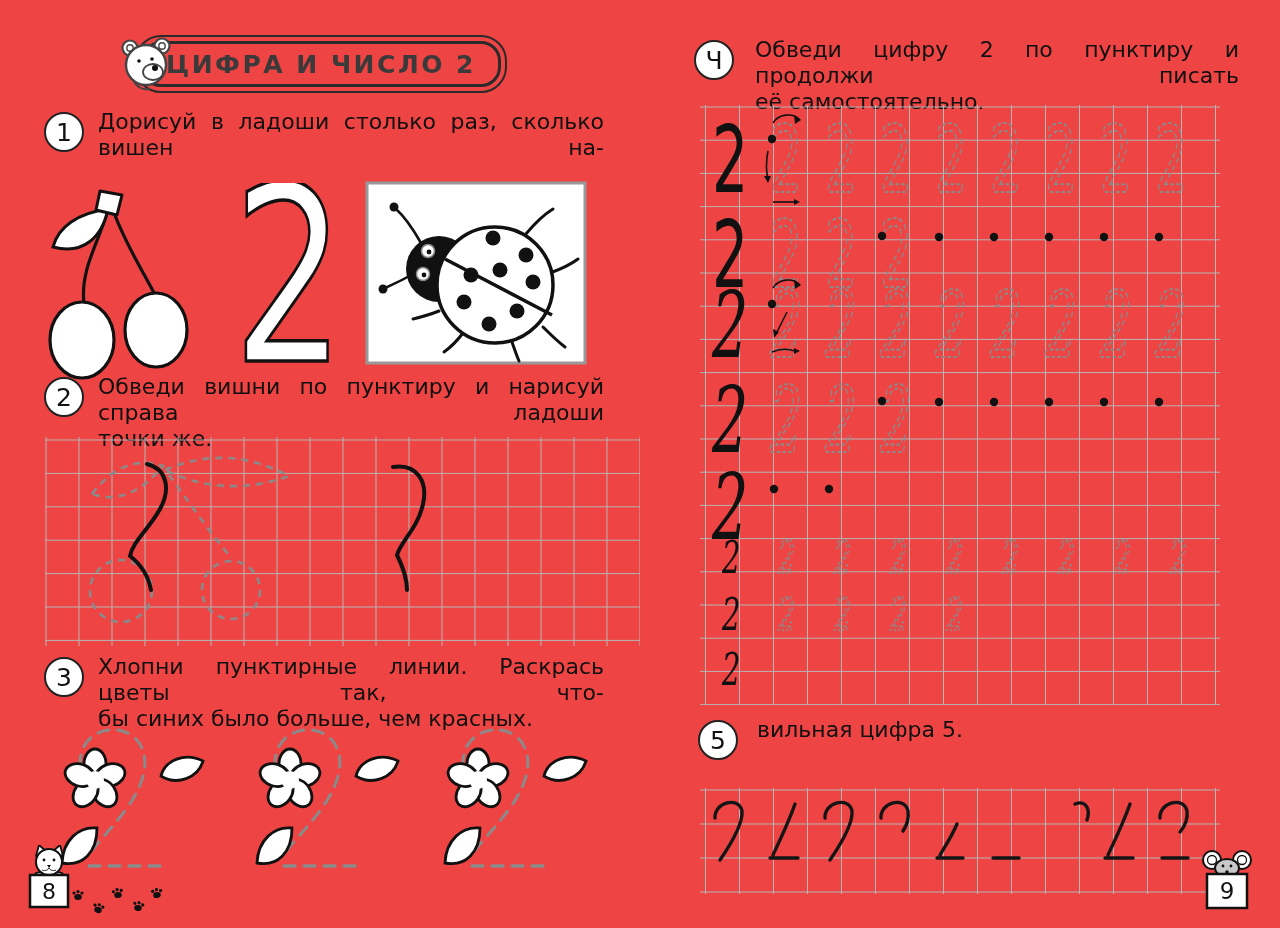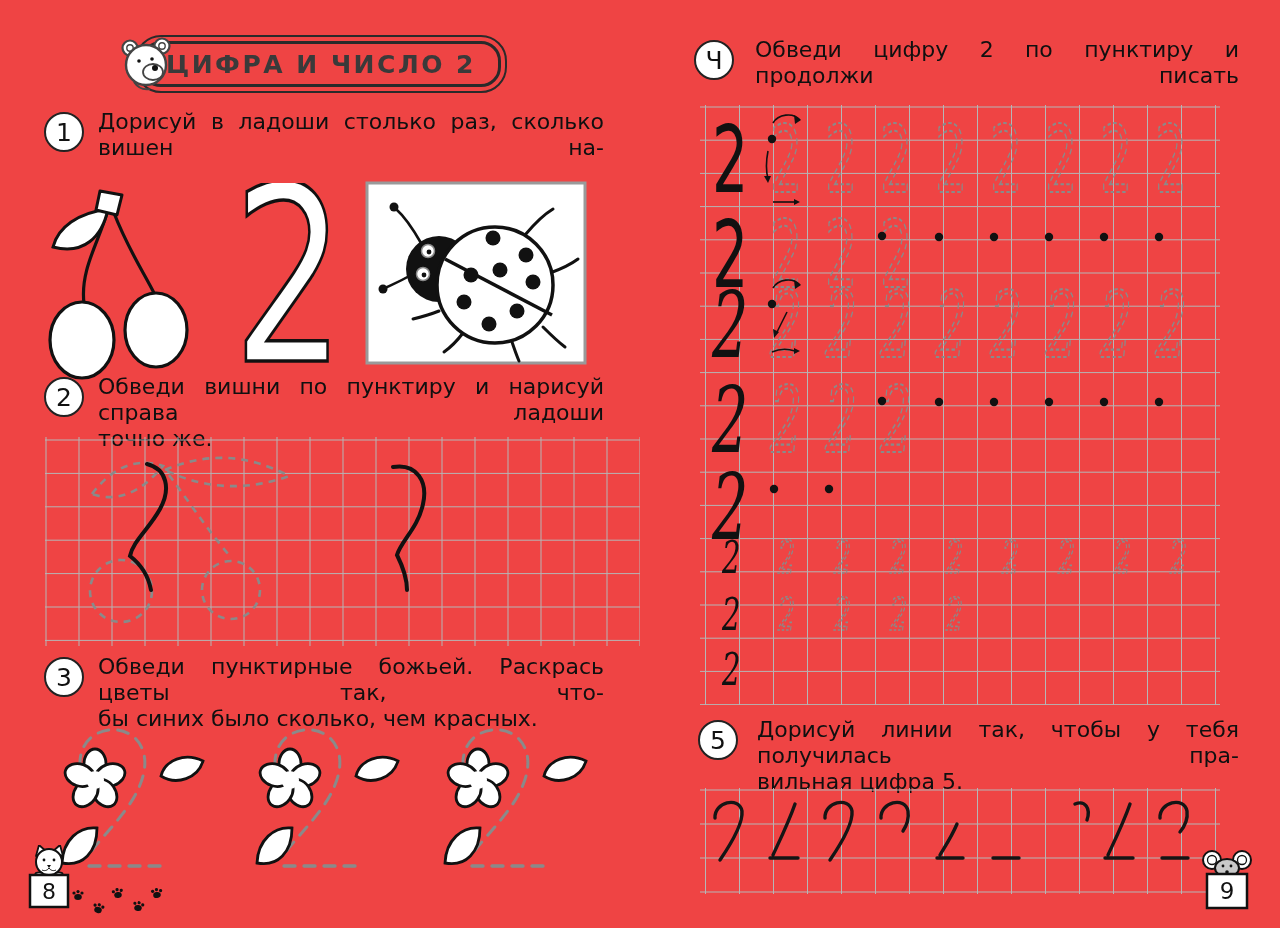--- a/index.html
+++ b/index.html
@@ -94,21 +94,21 @@
           <circle cx="152" cy="130" r="7.5"></circle>
       </g>
     </g>
   </svg>
 
   <div class="abs badge" style="left:44px;top:377px;">
     <span>2</span>
   </div>
   <div class="abs instr" style="left:98px;top:374px;width:506px;">
     <div class="l1">Обведи вишни по пунктиру и нарисуй справа ладоши</div>
-    <div class="l2">точно же.</div>
+    <div class="l2">точки же.</div>
   </div>
   <div class="abs" id="ex2-art" style="left:45px;top:437px;width:595px;height:209px;"><svg width="595" height="209" viewBox="0 0 595 209">
         <g stroke="#b6b6b6" stroke-width="1">
           <line x1="1" y1="0" x2="1" y2="209"></line>
           <line x1="34" y1="0" x2="34" y2="209"></line>
           <line x1="67" y1="0" x2="67" y2="209"></line>
           <line x1="100" y1="0" x2="100" y2="209"></line>
           <line x1="133" y1="0" x2="133" y2="209"></line>
           <line x1="166" y1="0" x2="166" y2="209"></line>
           <line x1="199" y1="0" x2="199" y2="209"></line>
@@ -138,22 +138,22 @@
         <circle cx="76" cy="154" r="31" fill="none" stroke="#8a8a8a" stroke-width="2.6" stroke-dasharray="7 6"></circle>
         <circle cx="186" cy="153" r="29" fill="none" stroke="#8a8a8a" stroke-width="2.6" stroke-dasharray="7 6"></circle>
         <path d="M 102 27 C 122 32 126 52 115 72 C 104 92 88 104 85 119 C 94 126 103 137 106 153" fill="none" stroke="#111111" stroke-width="4" stroke-linecap="round"></path>
         <path d="M 348 30 C 372 26 383 45 378 67 C 373 91 356 104 352 118 C 357 128 362 140 362 153" fill="none" stroke="#111111" stroke-width="4" stroke-linecap="round"></path>
       </svg></div>
 
   <div class="abs badge" style="left:44px;top:657px;">
     <span>3</span>
   </div>
   <div class="abs instr" style="left:98px;top:654px;width:506px;">
-    <div class="l1">Обведи пунктирные божьей. Раскрась цветы так, что-</div>
-    <div class="l2">бы синих было сколько, чем красных.</div>
+    <div class="l1">Хлопни пунктирные линии. Раскрась цветы так, что-</div>
+    <div class="l2">бы синих было больше, чем красных.</div>
   </div>
   <div class="abs" id="ex3-art" style="left:40px;top:716px;width:585px;height:170px;"><svg width="585" height="170" viewBox="0 0 585 170">
         <g transform="translate(15,0)">
           <path d="M 25 50 C 23 16 60 4 80 22 C 96 38 92 64 72 92 C 56 114 40 128 32 142" fill="none" stroke="#8a8a8a" stroke-width="3" stroke-dasharray="11 9" stroke-linecap="round"></path>
           <path d="M 34 150 L 106 150" fill="none" stroke="#8a8a8a" stroke-width="3.4" stroke-dasharray="11 9" stroke-linecap="round"></path>
           <g transform="translate(40,64)">
             <g transform="rotate(0)">
               <ellipse cx="0" cy="-16" rx="11" ry="15" fill="#fff" stroke="#111111" stroke-width="2.8"></ellipse>
             </g>
             <g transform="rotate(72)">
@@ -269,20 +269,21 @@
           <circle cx="4" cy="-4" r="1.6"></circle>
         </g>
     </g>
   </svg>
 
   <div class="abs badge" style="left:694px;top:40px;">
     <span>Ч</span>
   </div>
   <div class="abs instr" style="left:755px;top:37px;width:484px;">
     <div class="l1">Обведи цифру 2 по пунктиру и продолжи писать</div>
+    <div class="l2">её самостоятельно.</div>
   </div>
   <div class="abs" id="ex4-grid" style="left:700px;top:105px;width:520px;height:600px;"><svg width="520" height="600" viewBox="0 0 520 600">
         <g stroke="#b6b6b6" stroke-width="1">
           <line x1="5.5" y1="0" x2="5.5" y2="600"></line>
           <line x1="39.5" y1="0" x2="39.5" y2="600"></line>
           <line x1="73.5" y1="0" x2="73.5" y2="600"></line>
           <line x1="107.5" y1="0" x2="107.5" y2="600"></line>
           <line x1="141.5" y1="0" x2="141.5" y2="600"></line>
           <line x1="175.5" y1="0" x2="175.5" y2="600"></line>
           <line x1="209.5" y1="0" x2="209.5" y2="600"></line>
@@ -476,21 +477,20 @@
         </g>
         <g transform="translate(22,580) scale(0.65,1)">
           <text x="0" y="0" vector-effect="non-scaling-stroke" style="font-family:'DejaVu Serif',serif;font-style:italic;font-size:45px;fill:#111111;">2</text>
         </g>
       </svg></div>
 
   <div class="abs badge" style="left:698px;top:720px;">
     <span>5</span>
   </div>
   <div class="abs instr" style="left:757px;top:717px;width:482px;">
-    <div class="l1">Дорисуй линии так, чтобы у тебя получилась пра-</div>
     <div class="l2">вильная цифра 5.</div>
   </div>
   <div class="abs" id="ex5-grid" style="left:700px;top:788px;width:520px;height:106px;"><svg width="520" height="106" viewBox="0 0 520 106">
         <g stroke="#b6b6b6" stroke-width="1">
           <line x1="5.5" y1="0" x2="5.5" y2="106"></line>
           <line x1="39.5" y1="0" x2="39.5" y2="106"></line>
           <line x1="73.5" y1="0" x2="73.5" y2="106"></line>
           <line x1="107.5" y1="0" x2="107.5" y2="106"></line>
           <line x1="141.5" y1="0" x2="141.5" y2="106"></line>
           <line x1="175.5" y1="0" x2="175.5" y2="106"></line>

